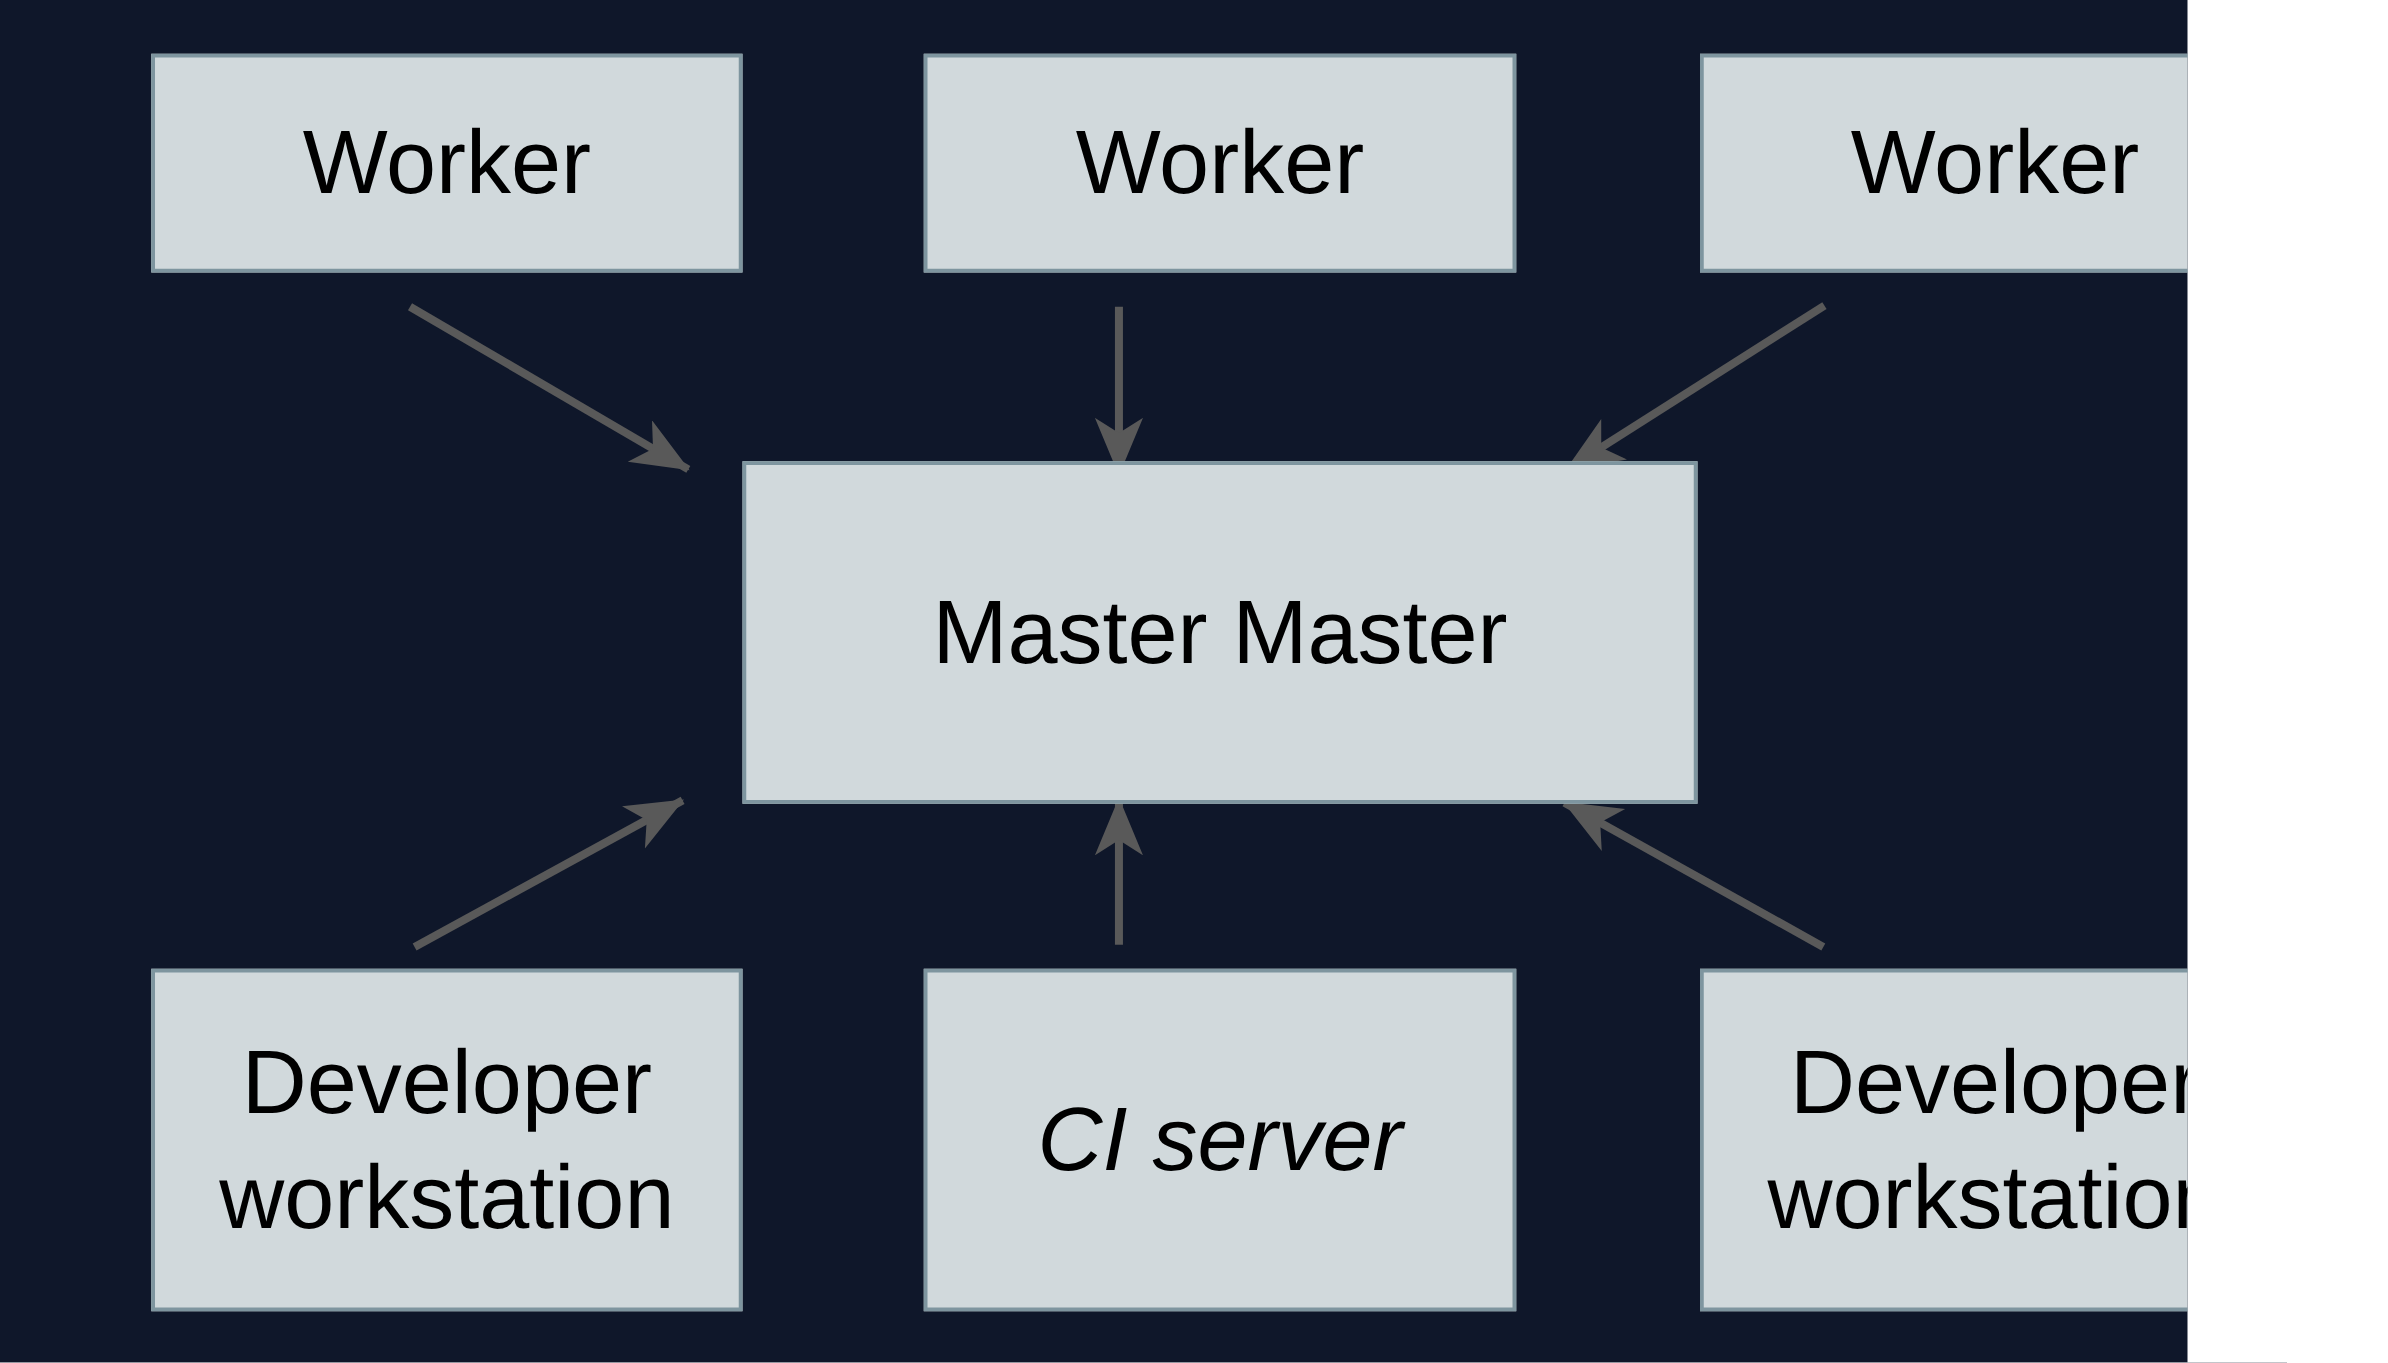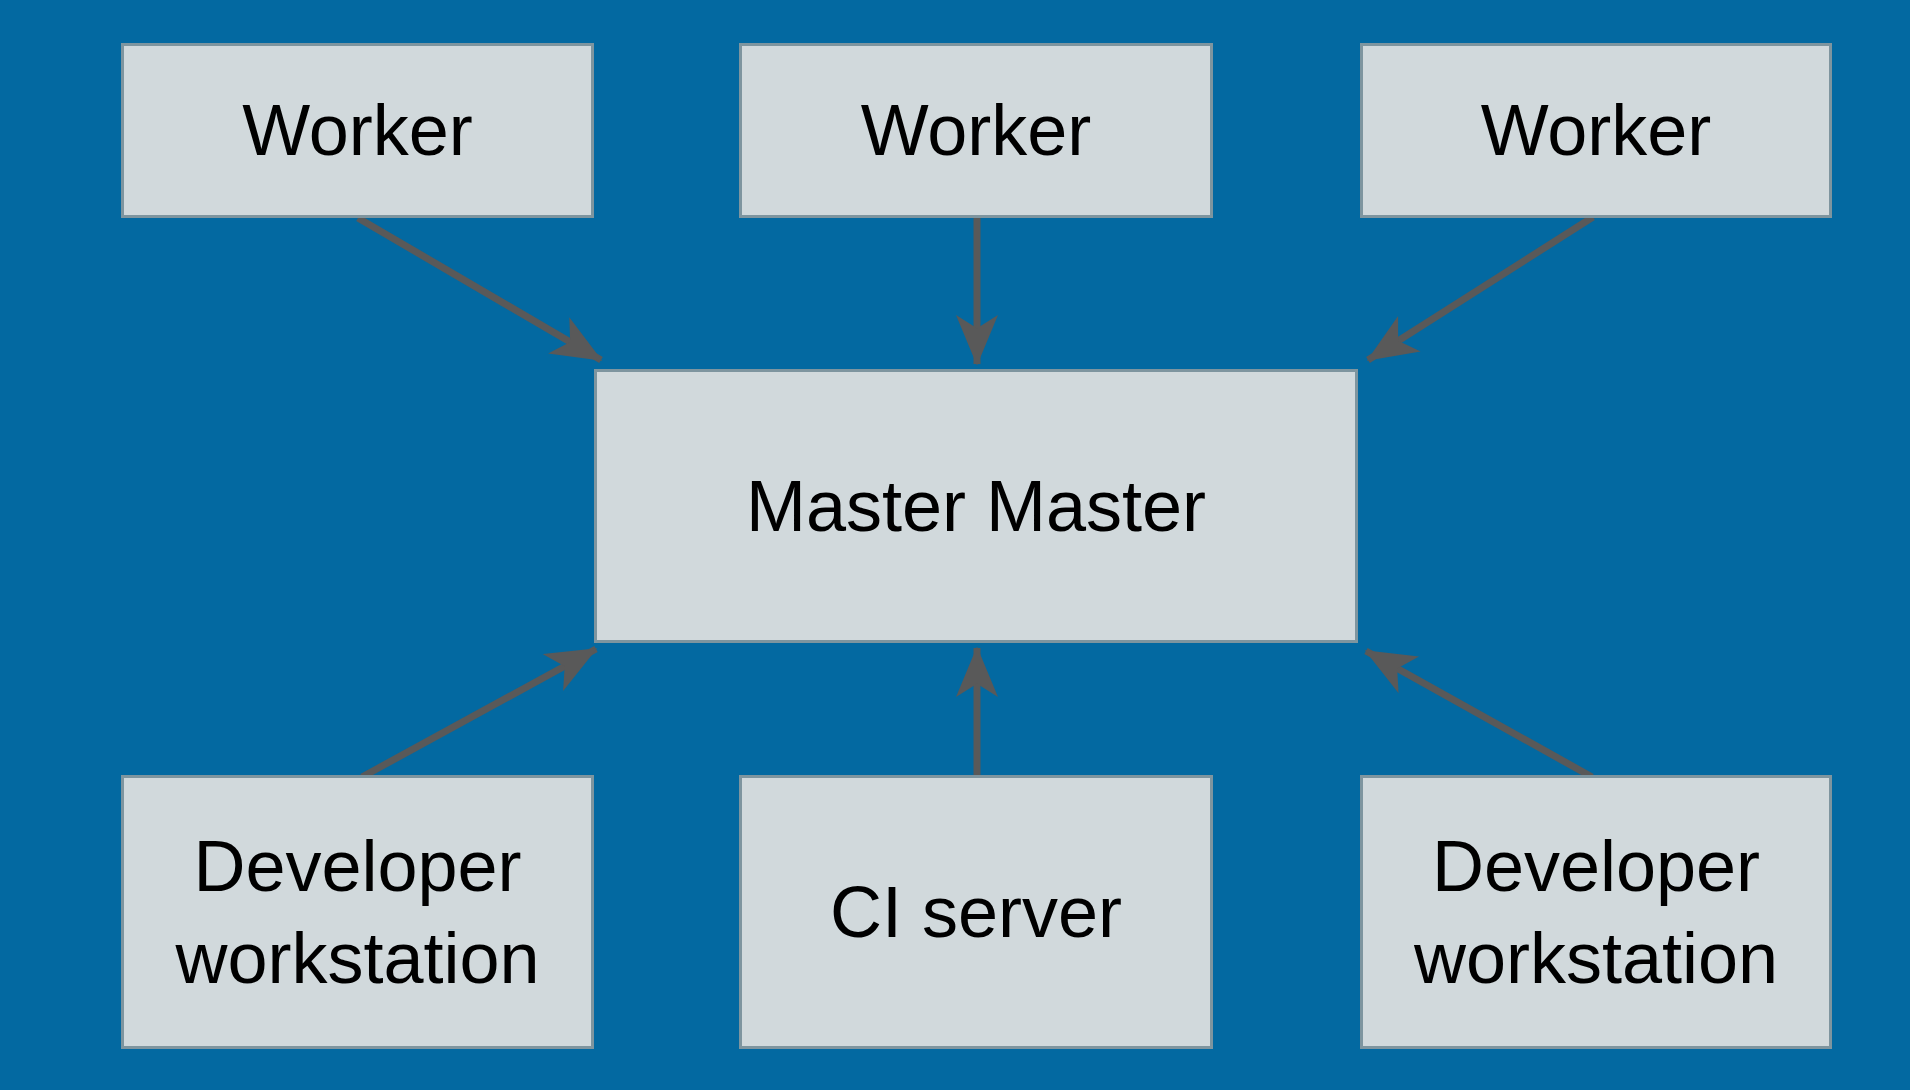--- a/index.html
+++ b/index.html
@@ -37,21 +37,21 @@
     color: var(--text-color, #000000);
     font-size: 72px;
     line-height: 1.28;
     white-space: pre-line;
     letter-spacing: 0px;
   }
 </style>
 </head>
 <body>
 
-<div class="canvas" style="width: 1910px; height: 1090px; background: #0369a1;">
+<div class="canvas" style="width: 1750px; height: 1090px; background: #0f172a;">
   <svg id="edges-layer" xmlns="http://www.w3.org/2000/svg" viewBox="0 0 1910 1090">
     <defs>
       <marker id="arrowhead" markerWidth="8" markerHeight="6.4" refX="7" refY="3" orient="auto" markerUnits="strokeWidth">
         <path d="M0,0 L7.2,3 L0,6 L1.9,3 Z" class="arrowhead-path" fill="#595959"></path>
       </marker>
     </defs>
   <line x1="358" y1="218" x2="601" y2="360" stroke="#595959" stroke-width="7" marker-end="url(#arrowhead)"></line>
       <line x1="977" y1="218" x2="977" y2="364" stroke="#595959" stroke-width="7" marker-end="url(#arrowhead)"></line>
       <line x1="1593" y1="217" x2="1368" y2="360" stroke="#595959" stroke-width="7" marker-end="url(#arrowhead)"></line>
       <line x1="362" y1="777" x2="596" y2="649" stroke="#595959" stroke-width="7" marker-end="url(#arrowhead)"></line>
@@ -68,21 +68,21 @@
       <div class="node" style="left: 1360px; top: 43px; width: 472px; height: 175px;">
         <span class="node-label">Worker</span>
       </div>
       <div class="node" style="left: 594px; top: 369px; width: 764px; height: 274px;">
         <span class="node-label">Master Master</span>
       </div>
       <div class="node" style="left: 121px; top: 775px; width: 473px; height: 274px;">
         <span class="node-label">Developer
 workstation</span>
       </div>
-      <div class="node" style="left: 739px; top: 775px; width: 474px; height: 274px;">
+      <div class="node" style="left: 739px; top: 775px; width: 474px; height: 274px; font-style: italic;">
         <span class="node-label">CI server</span>
       </div>
       <div class="node" style="left: 1360px; top: 775px; width: 472px; height: 274px;">
         <span class="node-label">Developer
 workstation</span>
       </div>
     </div>
 </div>
 
 </body></html>

